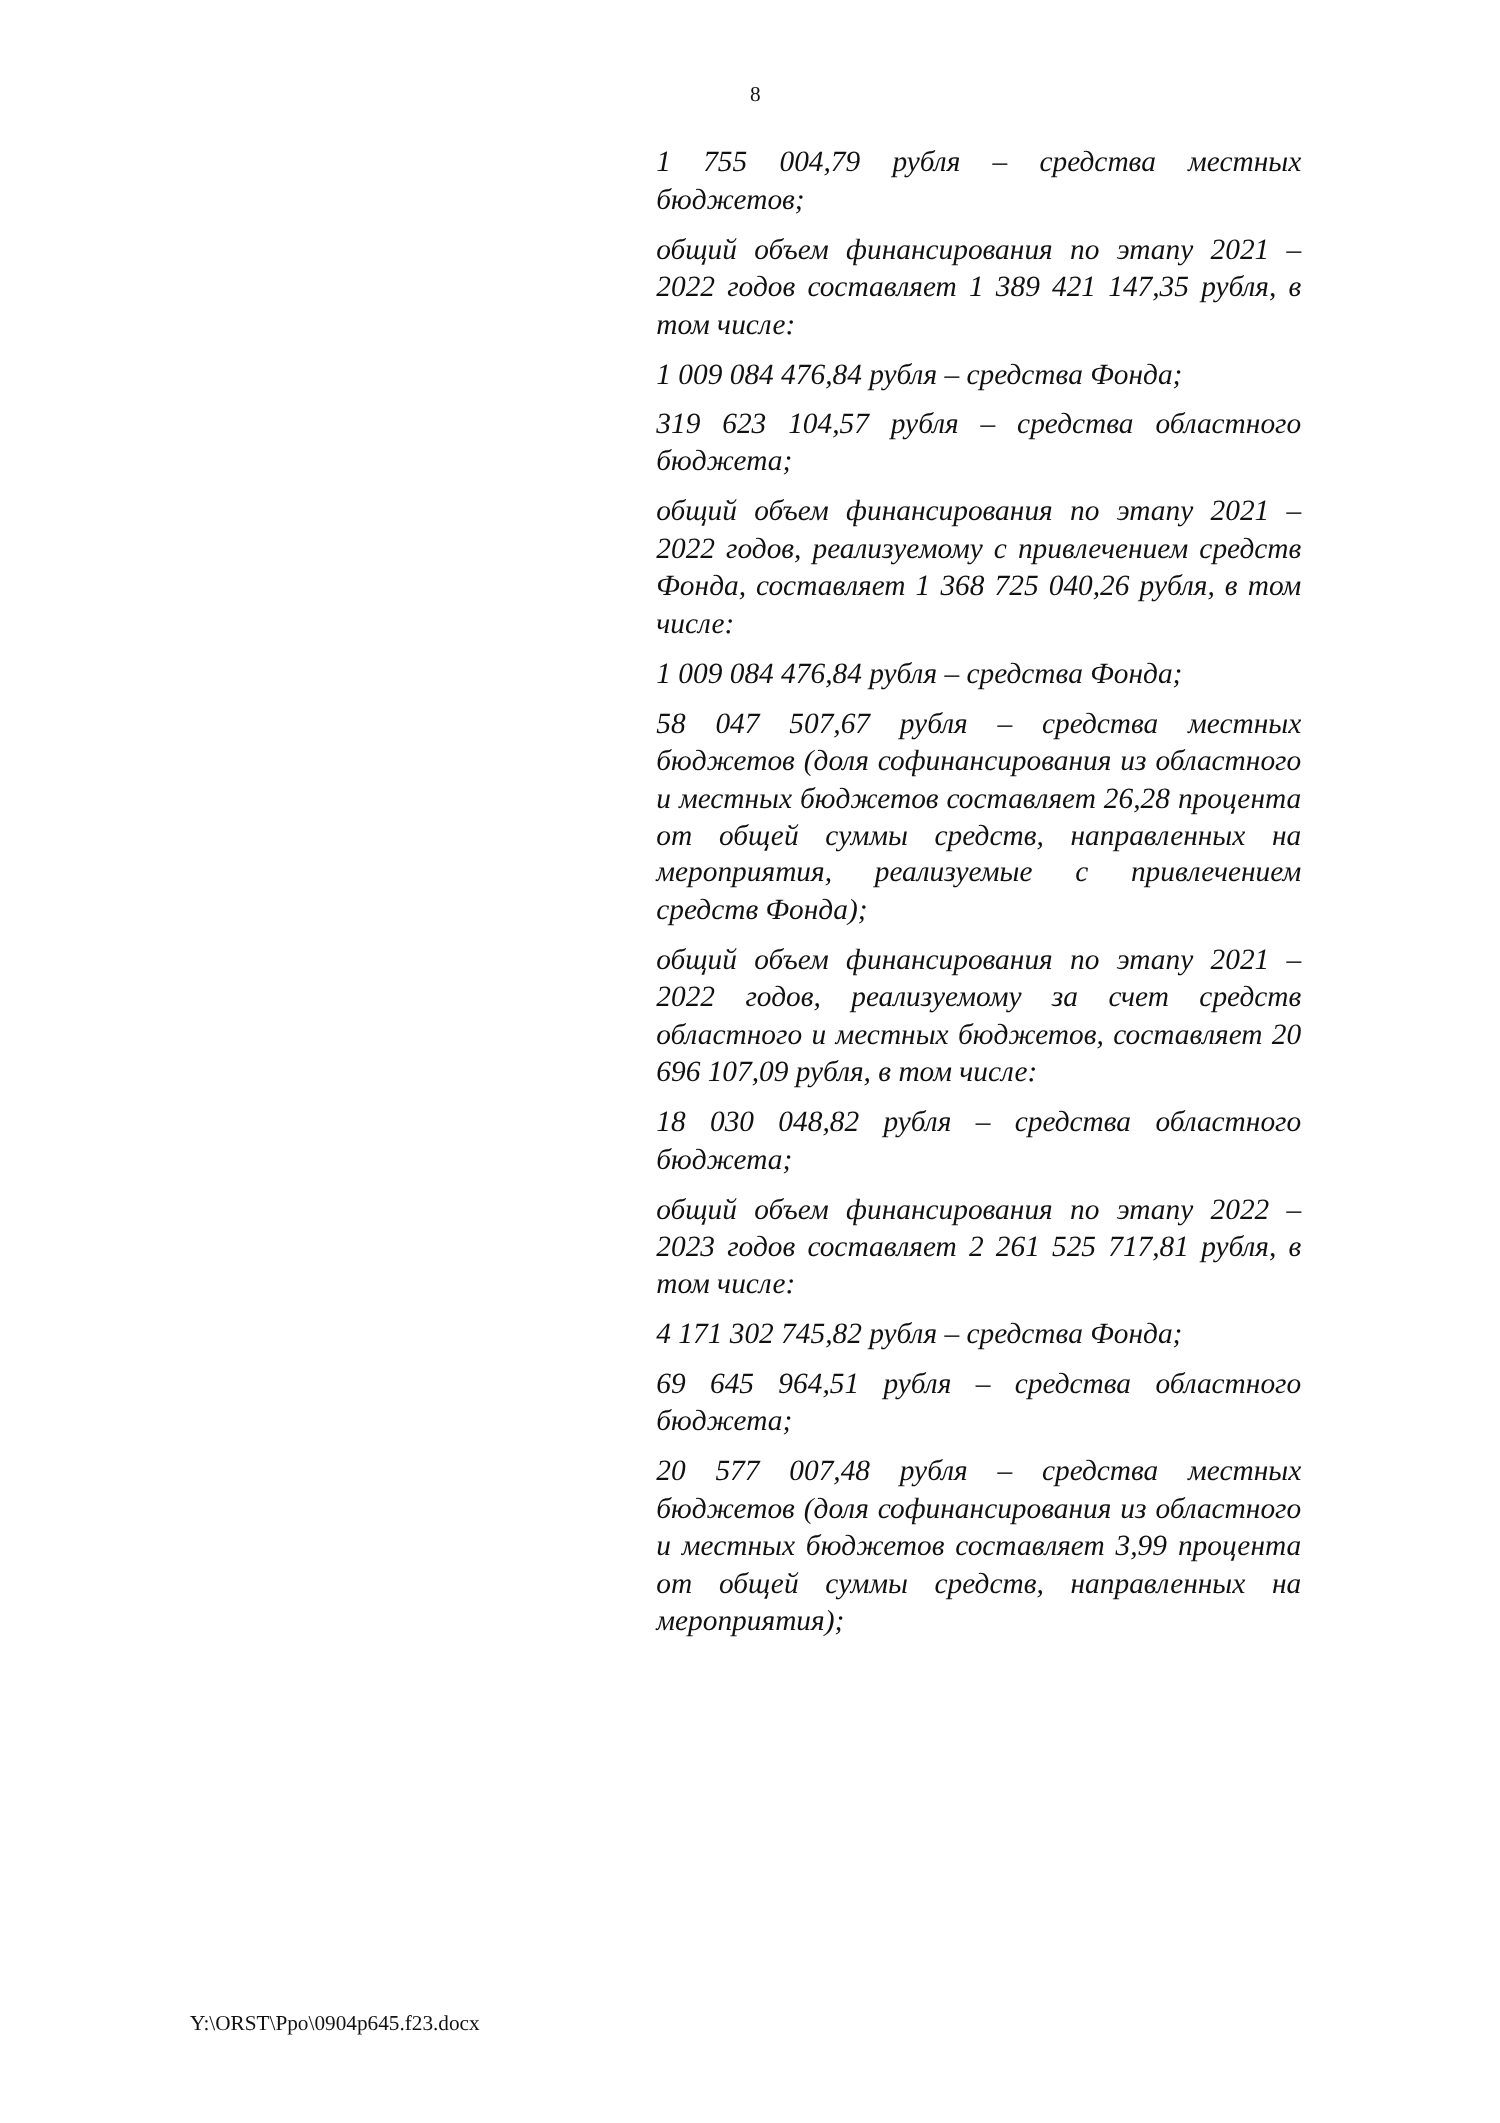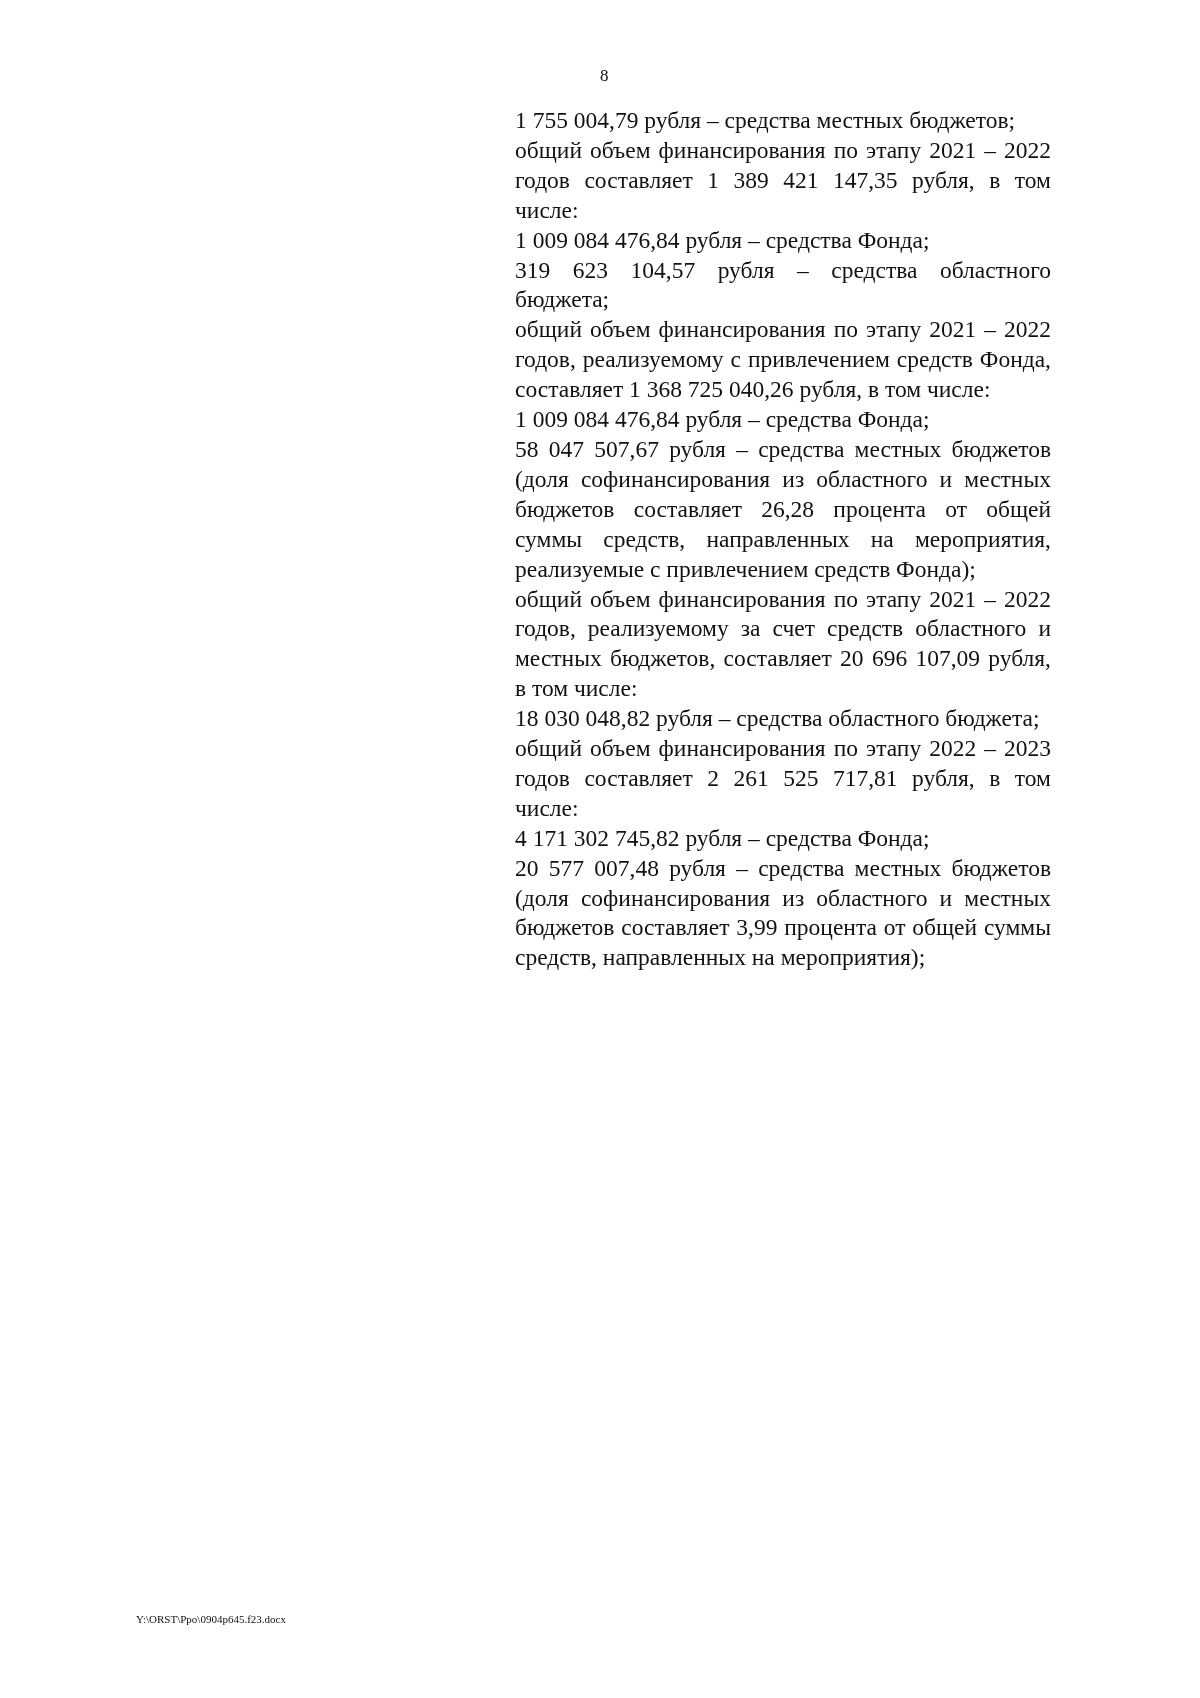--- a/index.html
+++ b/index.html
@@ -1,35 +1,36 @@
 <!DOCTYPE html>
 <html><head>
   <meta charset="utf-8">
   <style>
     html, body { margin: 0; padding: 0; background: #ffffff; }
     body { width: 1200px; height: 1698px; position: relative; overflow: hidden;
            font-family: "Liberation Serif", "DejaVu Serif", serif; color: #111111; }
     .page-number { position: absolute; left: 600px; top: 66px; font-size: 17px; line-height: 20px; }
     .column { position: absolute; left: 515px; top: 106px; width: 536px; font-size: 23.5px; line-height: 29.9px; }
-    .para { margin: 0; text-align: justify; text-align-last: left; }
-    .footer { position: absolute; left: 136px; top: 1609px; font-size: 11px; line-height: 20px; }
+    .para { margin: 10px; text-align: justify; text-align-last: left; font-style: italic; }
+    .footer { position: absolute; left: 152px; top: 1609px; font-size: 17px; line-height: 20px; }
   </style>
 </head>
 <body>
 
 <div class="page-number">8</div>
 
 <div class="column">
   <p class="para">1 755 004,79 рубля – средства местных бюджетов;</p>
   <p class="para">общий объем финансирования по этапу 2021 – 2022 годов составляет 1 389 421 147,35 рубля, в том числе:</p>
   <p class="para">1 009 084 476,84 рубля – средства Фонда;</p>
   <p class="para">319 623 104,57 рубля – средства областного бюджета;</p>
   <p class="para">общий объем финансирования по этапу 2021 – 2022 годов, реализуемому с привлечением средств Фонда, составляет 1 368 725 040,26 рубля, в том числе:</p>
   <p class="para">1 009 084 476,84 рубля – средства Фонда;</p>
   <p class="para">58 047 507,67 рубля – средства местных бюджетов (доля софинансирования из областного и местных бюджетов составляет 26,28 процента от общей суммы средств, направленных на мероприятия, реализуемые с привлечением средств Фонда);</p>
   <p class="para">общий объем финансирования по этапу 2021 – 2022 годов, реализуемому за счет средств областного и местных бюджетов, составляет 20 696 107,09 рубля, в том числе:</p>
   <p class="para">18 030 048,82 рубля – средства областного бюджета;</p>
   <p class="para">общий объем финансирования по этапу 2022 – 2023 годов составляет 2 261 525 717,81 рубля, в том числе:</p>
   <p class="para">4 171 302 745,82 рубля – средства Фонда;</p>
+  <p class="para">69 645 964,51 рубля – средства областного бюджета;</p>
   <p class="para">20 577 007,48 рубля – средства местных бюджетов (доля софинансирования из областного и местных бюджетов составляет 3,99 процента от общей суммы средств, направленных на мероприятия);</p>
 </div>
 
 <div class="footer">Y:\ORST\Ppo\0904p645.f23.docx</div>
 
 </body></html>

